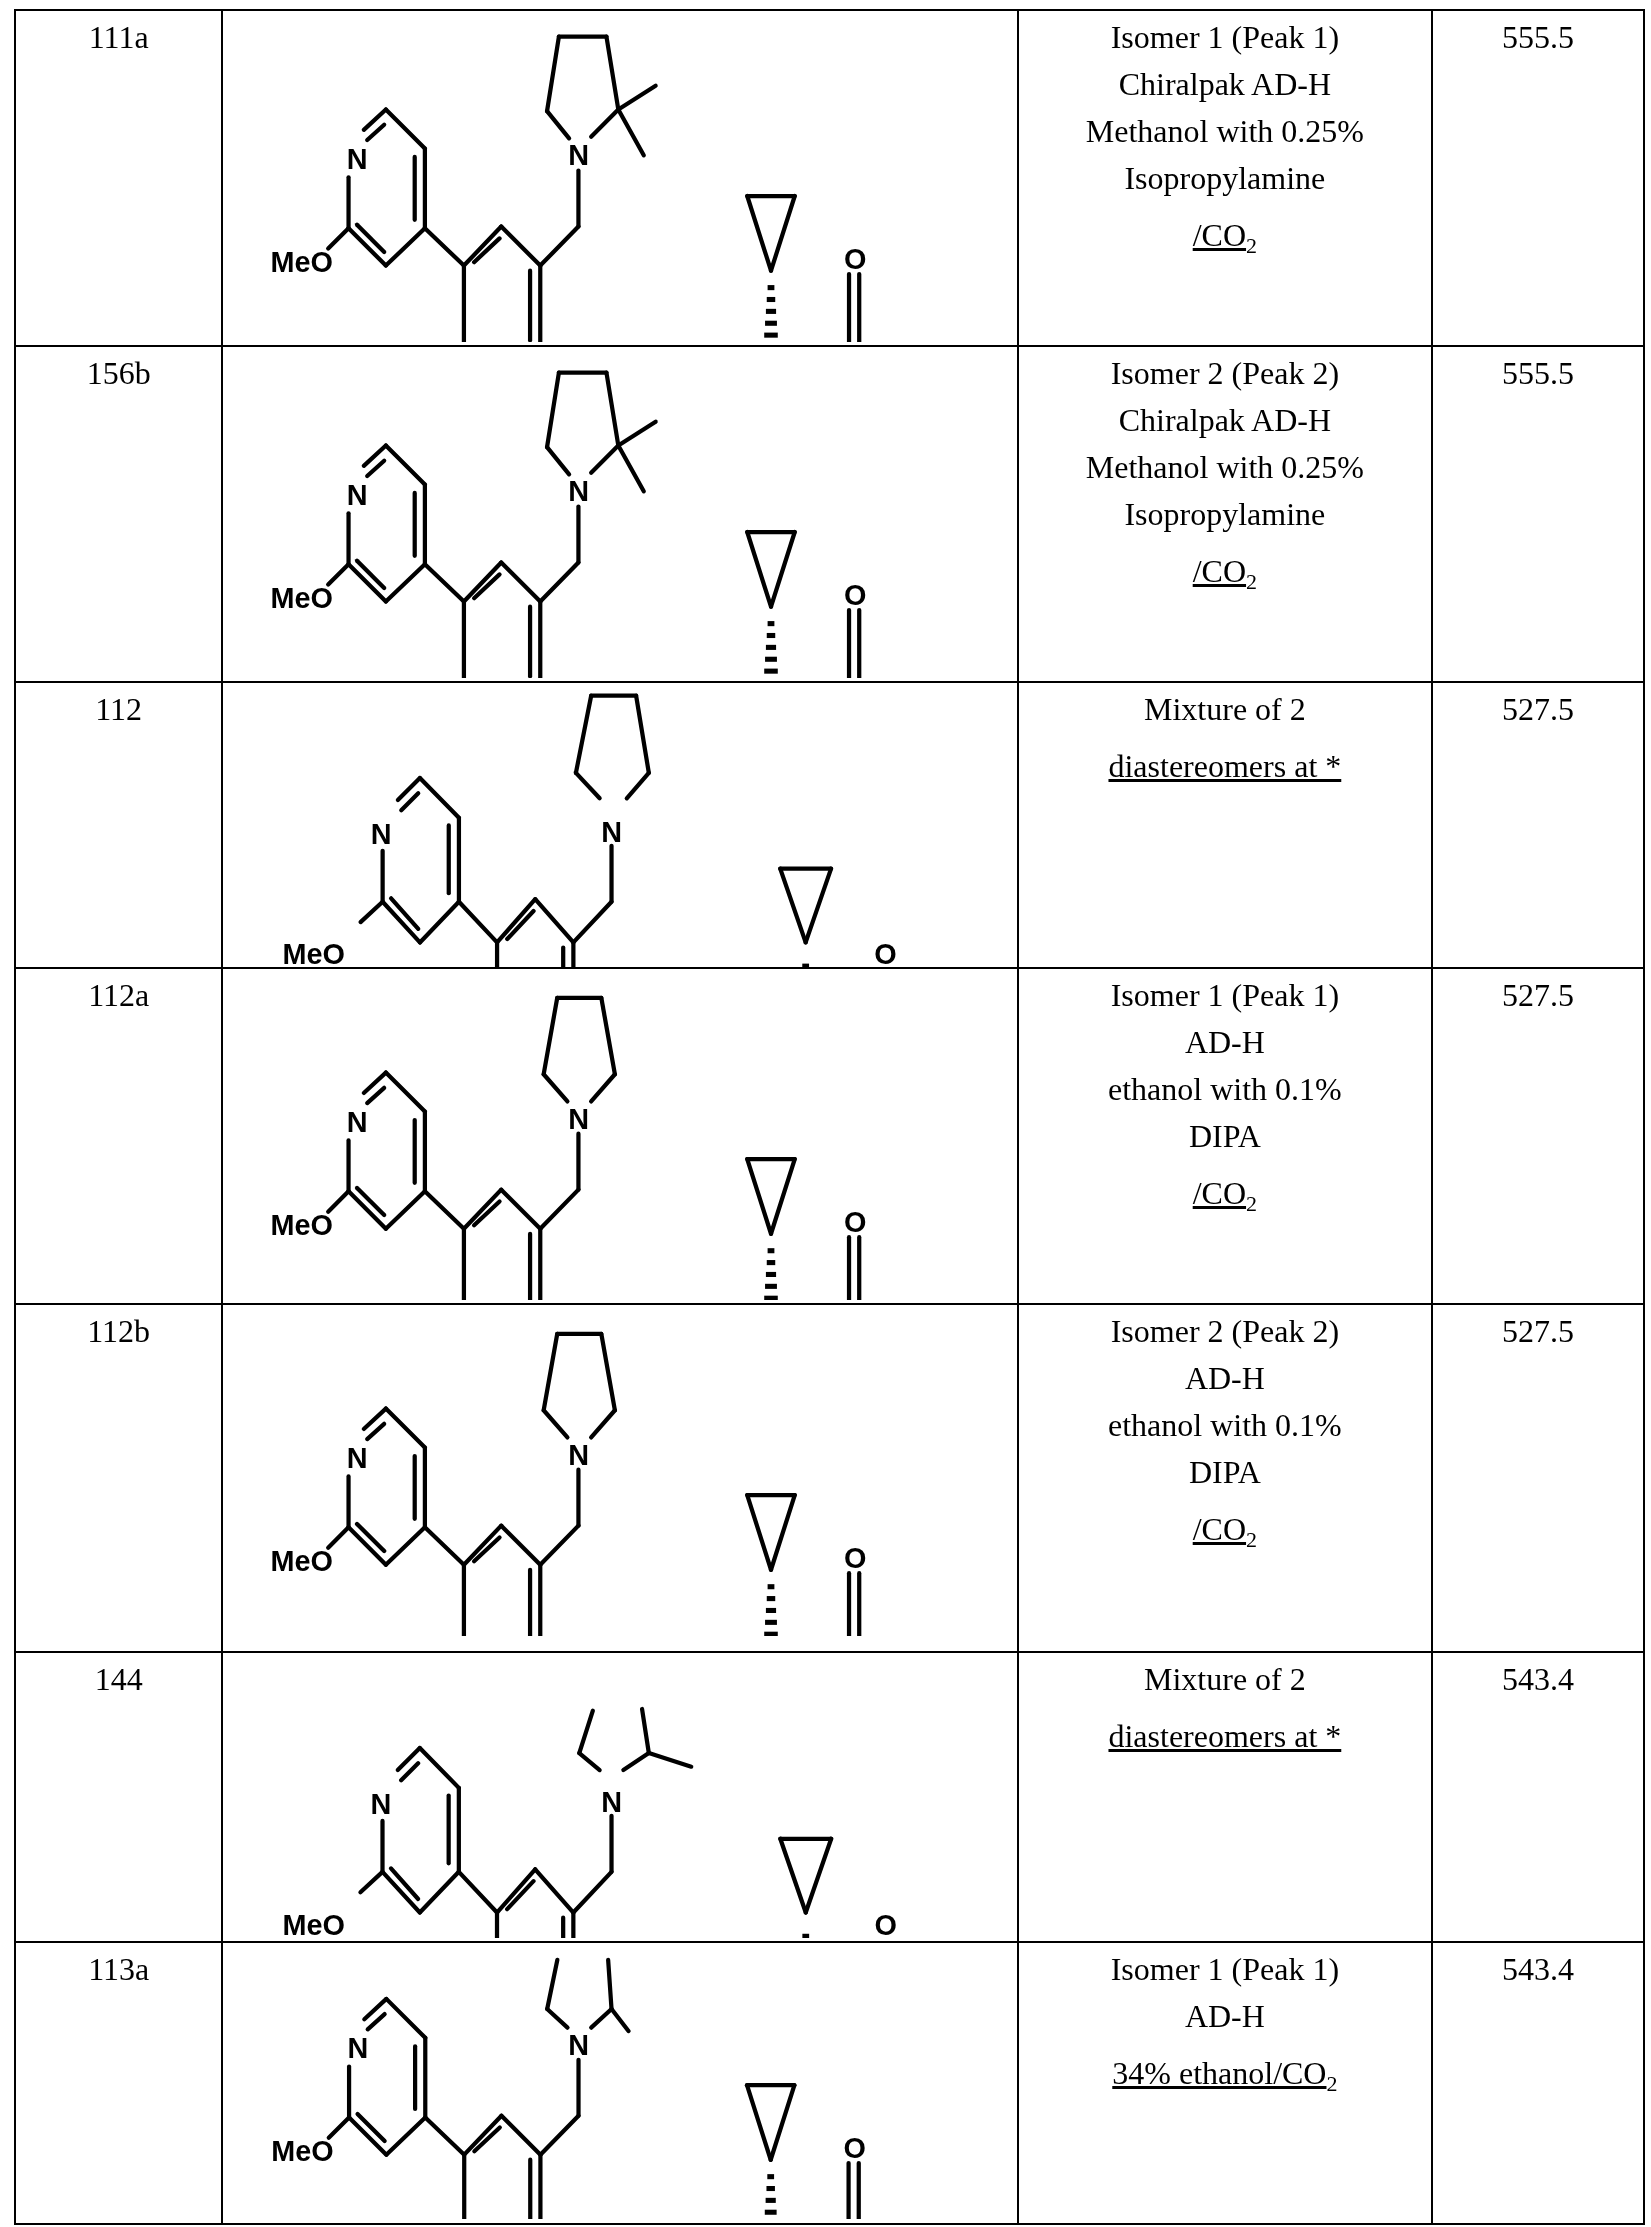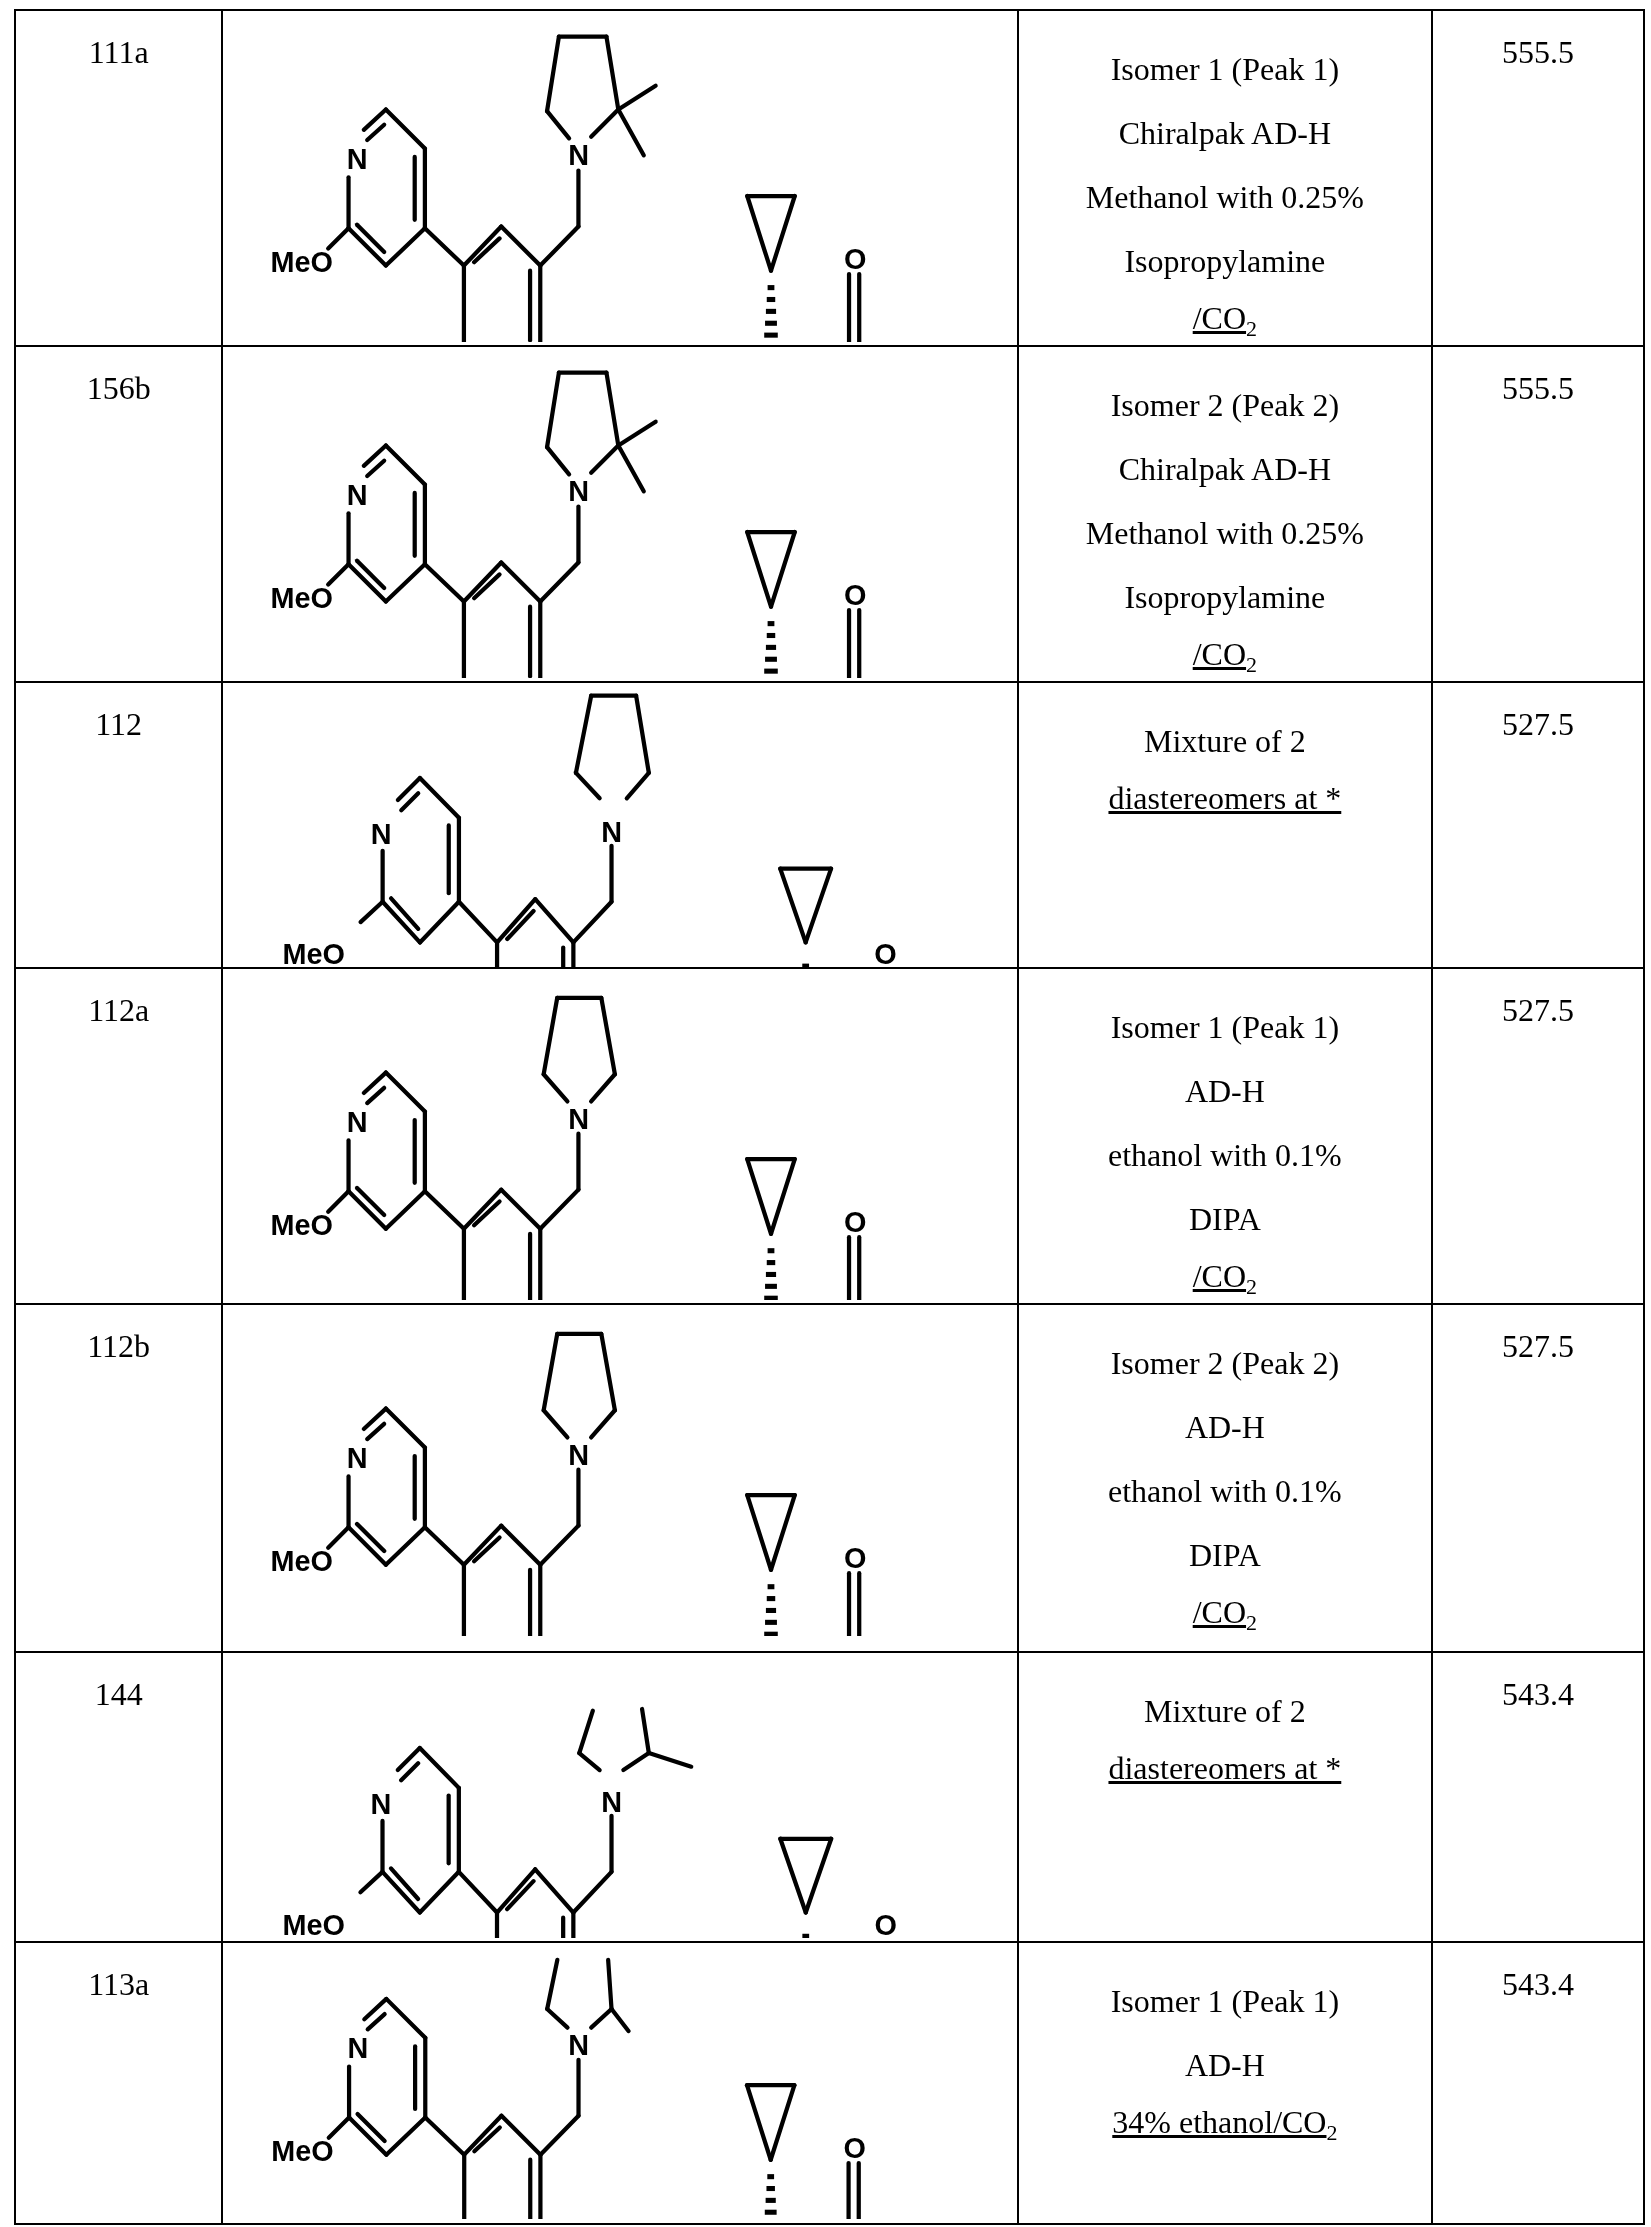--- a/index.html
+++ b/index.html
@@ -4,22 +4,22 @@
 <style>
   html, body { margin:0; padding:0; background:#ffffff; }
   body { width:1652px; height:2227px; position:relative; overflow:hidden; }
   .tbl { position:absolute; left:14.4px; top:9.3px; width:1631px; border-collapse:collapse; }
   .tbl td { border:2.5px solid #000; vertical-align:top; padding:0; position:relative; }
   .c-id { width:206px; text-align:center; }
   .c-struct { width:794px; }
   .c-note { width:414px; text-align:center; }
   .c-ms { width:212px; text-align:center; }
   .txt { font-family:"Liberation Serif", serif; font-size:32px; color:#000; line-height:47px; }
-  .cell-pad { padding-top:18px; }
-  .note-line { display:block;margin-top:17px; }
+  .cell-pad { padding-top:3px; }
+  .note-line { display:block; }
   .note-line.gap { margin-top:10.2px;text-decoration:underline; }
   svg.mol { display:block; }
   .atom { font-family:"Liberation Sans", sans-serif; font-weight:bold; font-size:34px; fill:#000; }
   .atom-sm { font-family:"Liberation Sans", sans-serif; font-weight:bold; font-size:22px; fill:#000; }
   .star { font-family:"Liberation Sans", sans-serif; font-size:30px; fill:#000; }
   sub { font-size:22px; vertical-align:-6.8px; line-height:0; }
 </style>
 </head>
 <body>
 

